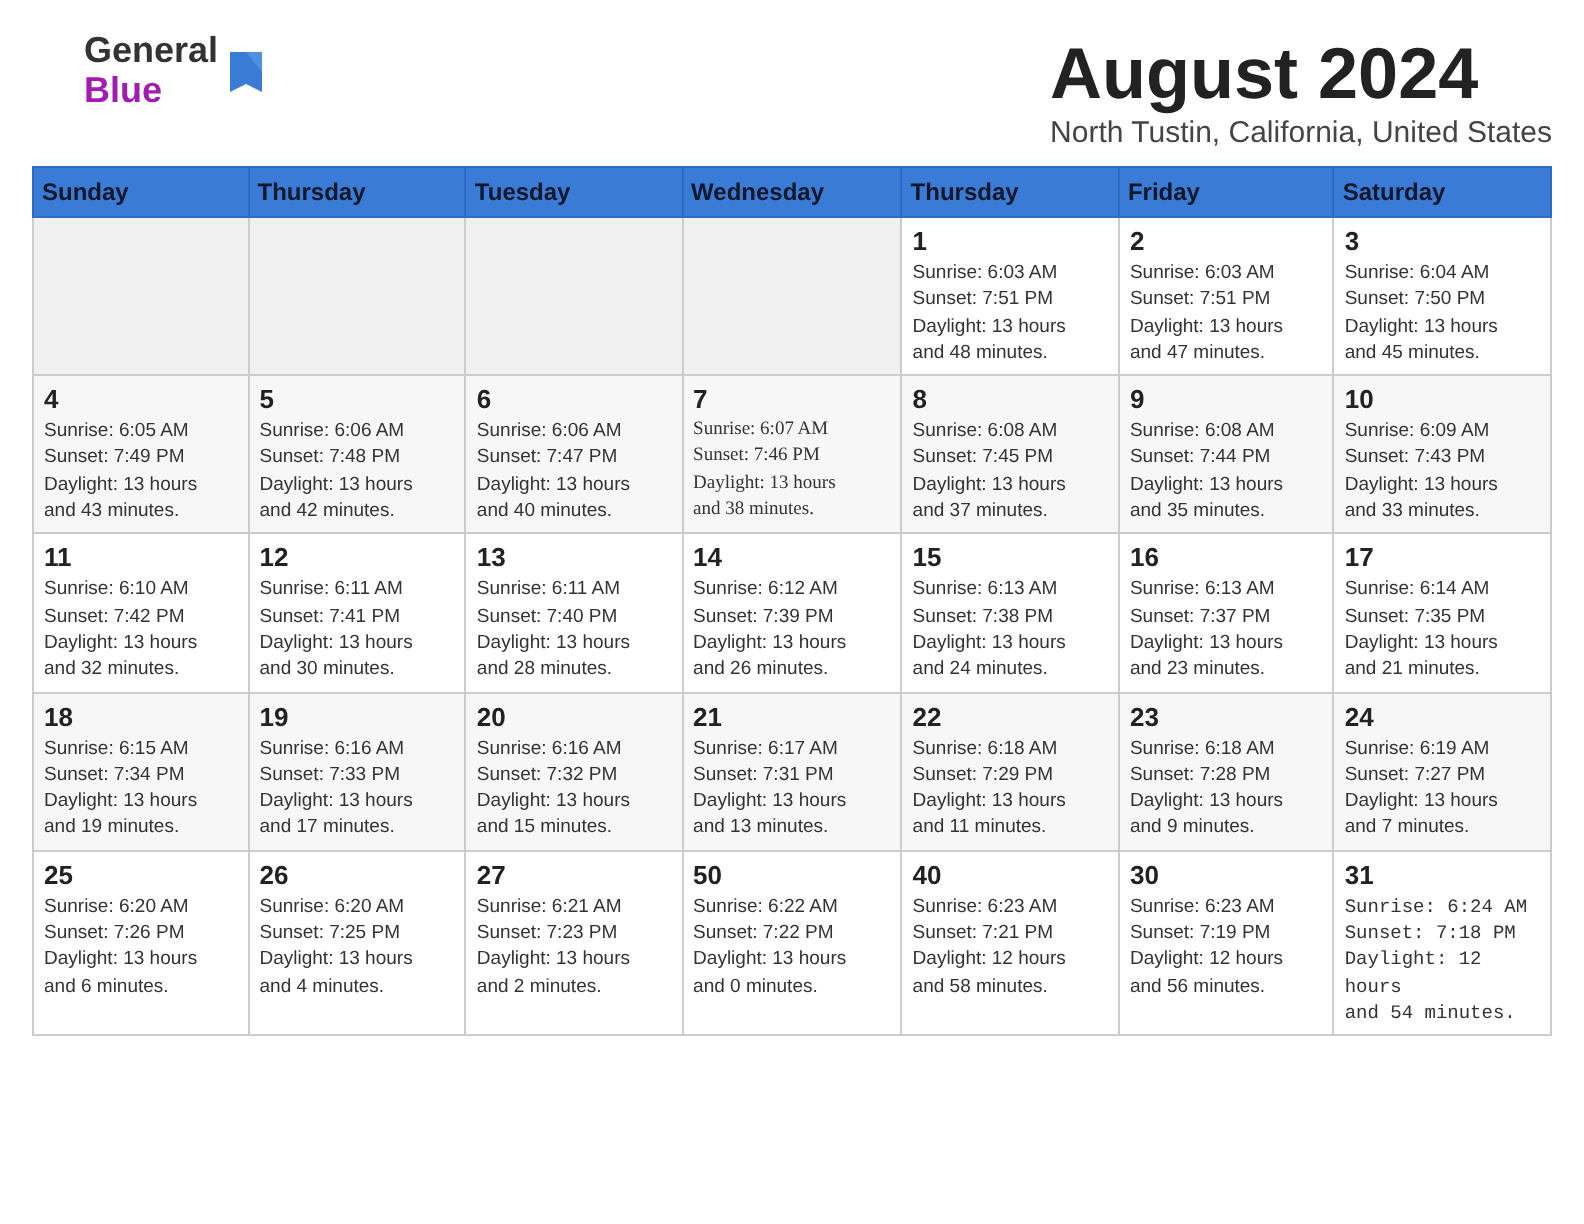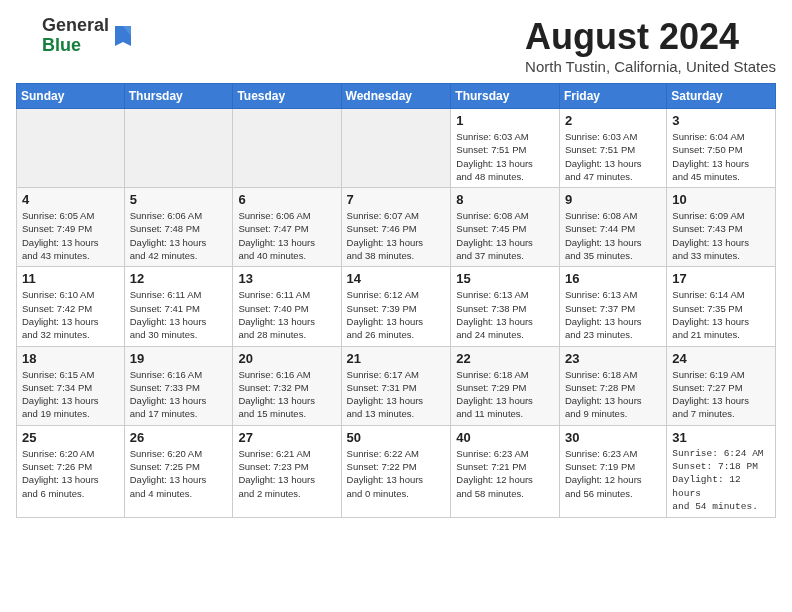--- a/index.html
+++ b/index.html
@@ -20,21 +20,21 @@
     .logo {
       display: flex;
       align-items: center;
     }
     .logo-text {
       font-size: 18px;
       font-weight: bold;
       line-height: 1.1;
     }
     .logo-text .general { color: #333; }
-    .logo-text .blue { color: #15803d; }
+    .logo-text .blue { color: #a21caf; }
     .logo-icon {
       width: 24px;
       height: 28px;
       margin-left: 2px;
     }
     .title-area {
     }
     .month-year {
       font-size: 36px;
       font-weight: bold;
@@ -44,21 +44,21 @@
       font-size: 15px;
       color: #444;
     }
     .calendar {
       width: 100%;
       border-collapse: collapse;
       border: 1px solid #ccc;
     }
     .calendar th {
       background: #3a7bd5;
-      color: #ffffff;
+      color: #0f172a;
       font-size: 12px;
       font-weight: bold;
       padding: 5px 4px;
       text-align: left;
       border: 1px solid #2e6bc4;
     }
     .calendar td {
       border: 1px solid #ccc;
       vertical-align: top;
       padding: 4px 5px;
@@ -165,21 +165,21 @@
         </td>
         <td>
           <div class="day-number">6</div>
           <div class="day-info" style="white-space: pre-line;">Sunrise: 6:06 AM
 Sunset: 7:47 PM
 Daylight: 13 hours
 and 40 minutes.</div>
         </td>
         <td>
           <div class="day-number">7</div>
-          <div class="day-info" style="white-space: pre-line;">Sunrise: 6:07 AM
+          <div class="day-info" style="white-space: pre-line; font-family: Liberation Serif, serif;">Sunrise: 6:07 AM
 Sunset: 7:46 PM
 Daylight: 13 hours
 and 38 minutes.</div>
         </td>
         <td>
           <div class="day-number">8</div>
           <div class="day-info" style="white-space: pre-line;">Sunrise: 6:08 AM
 Sunset: 7:45 PM
 Daylight: 13 hours
 and 37 minutes.</div>

